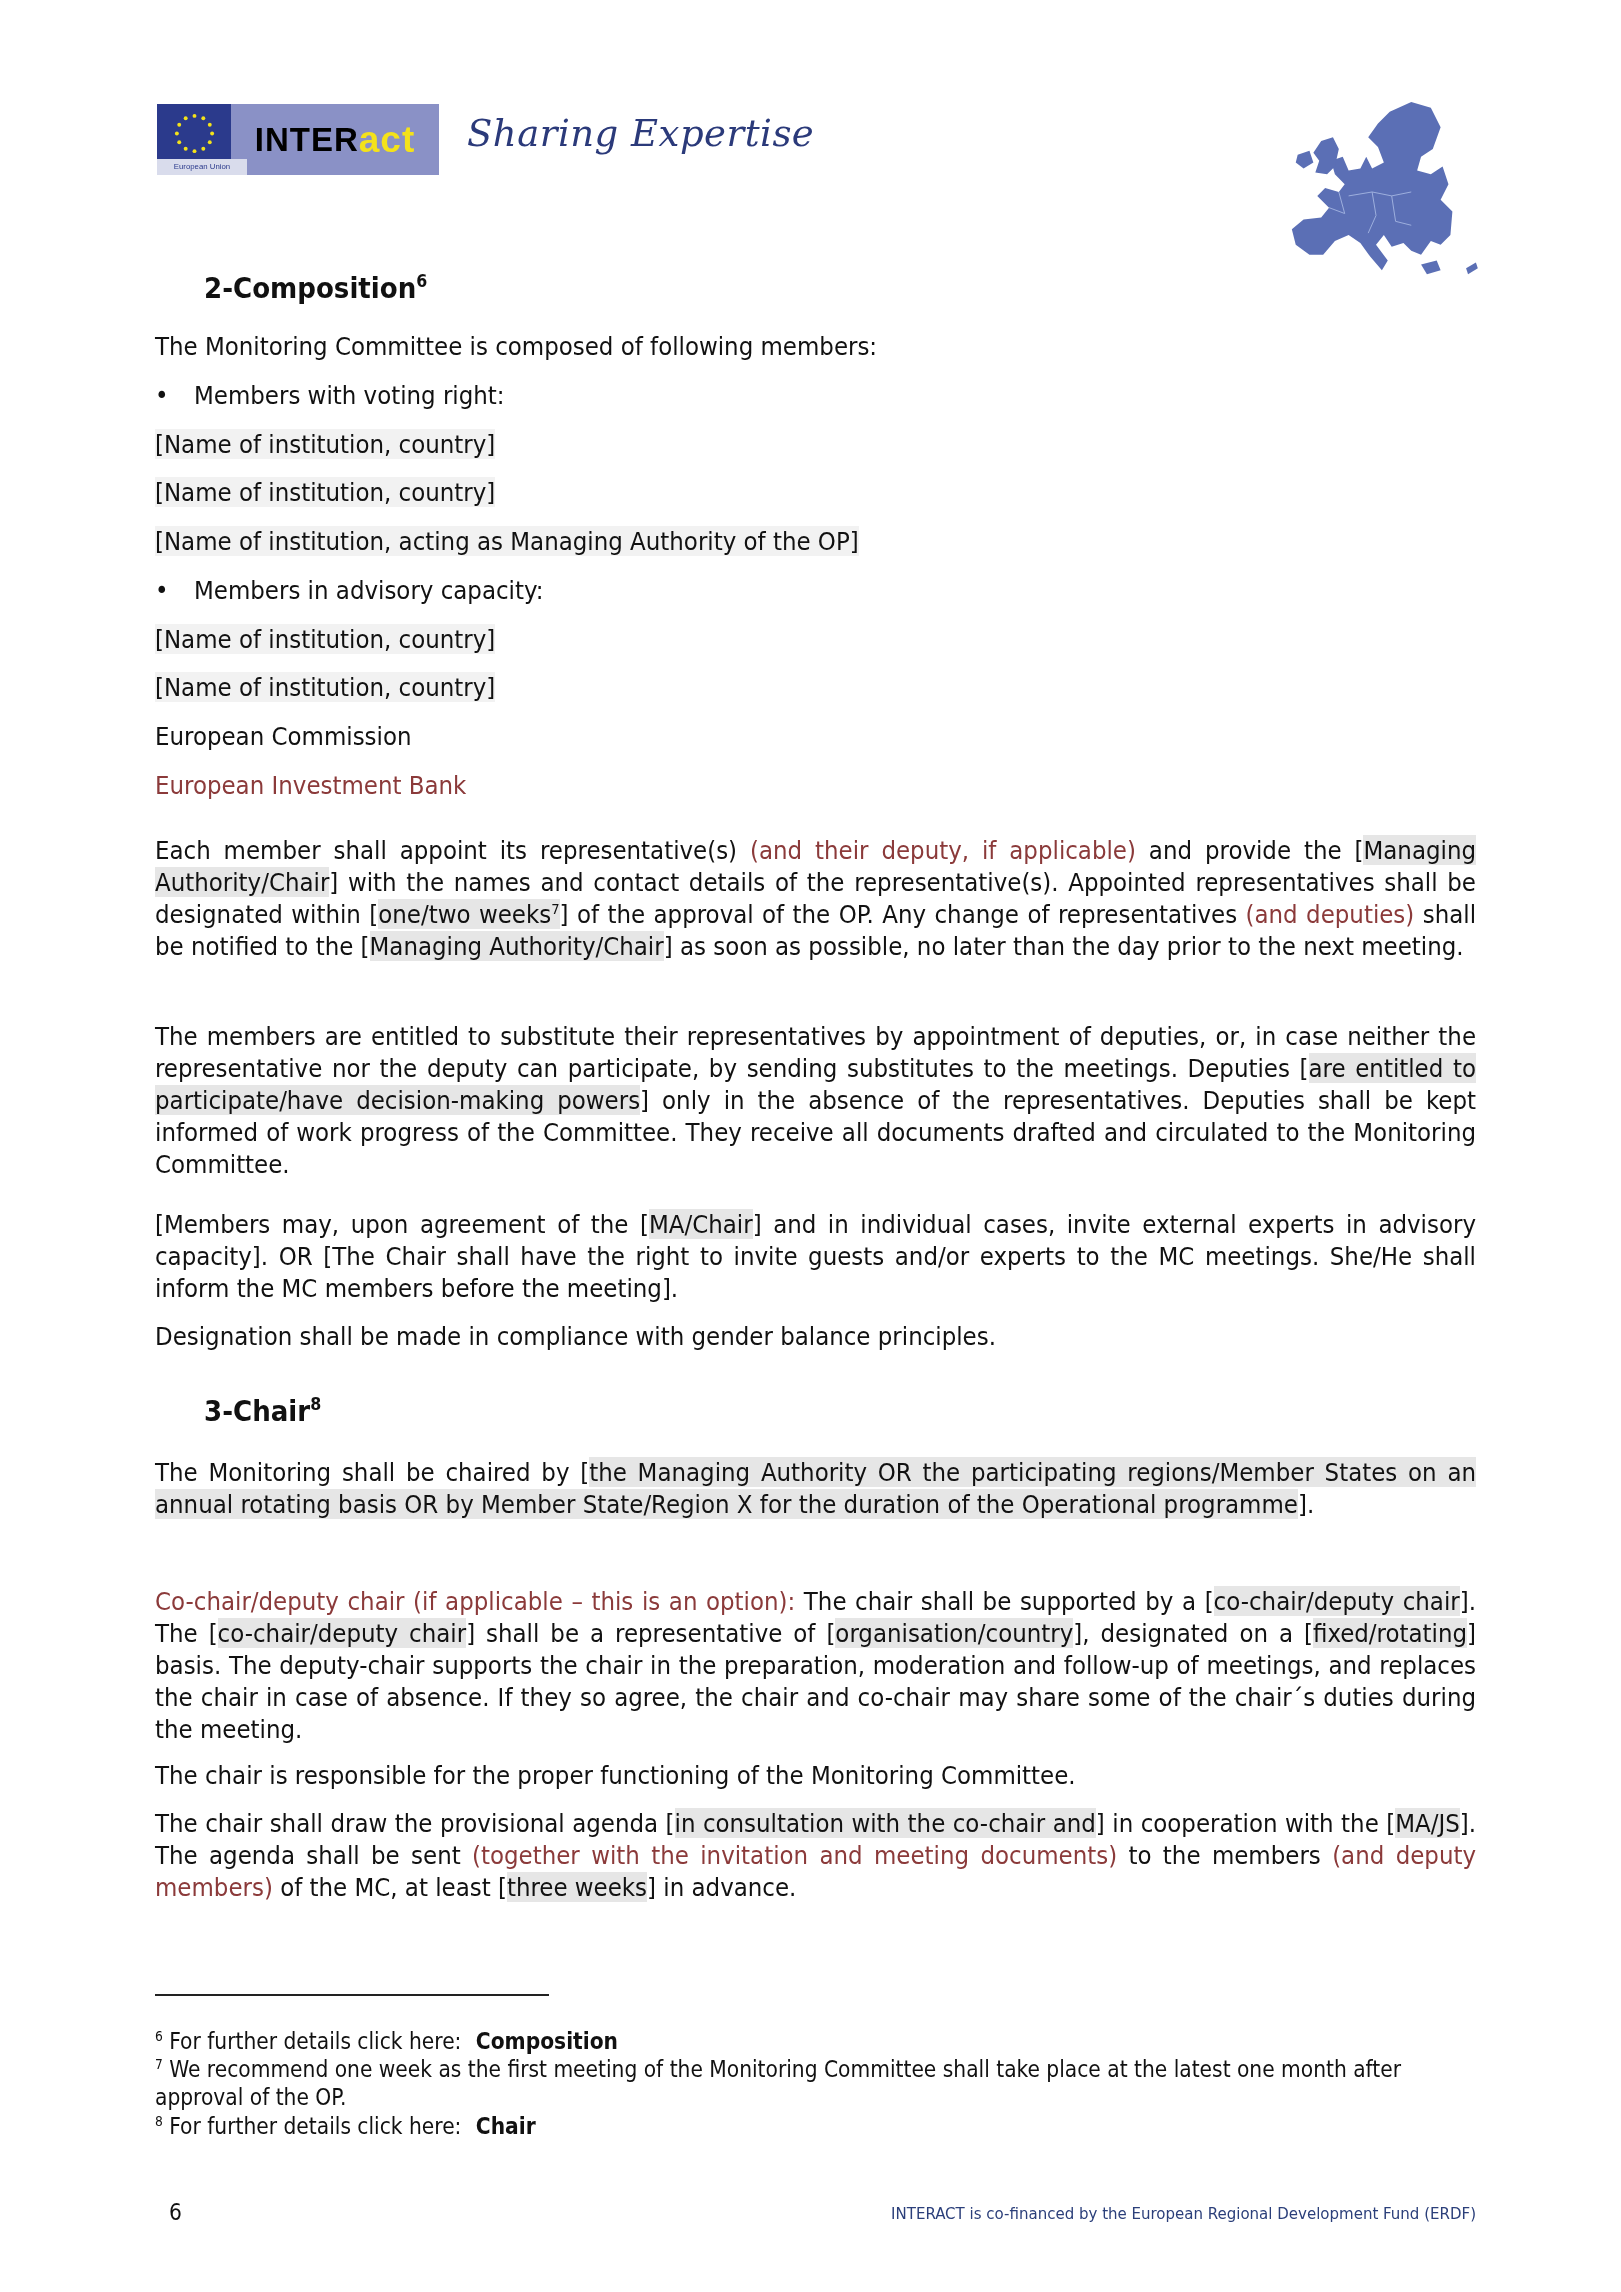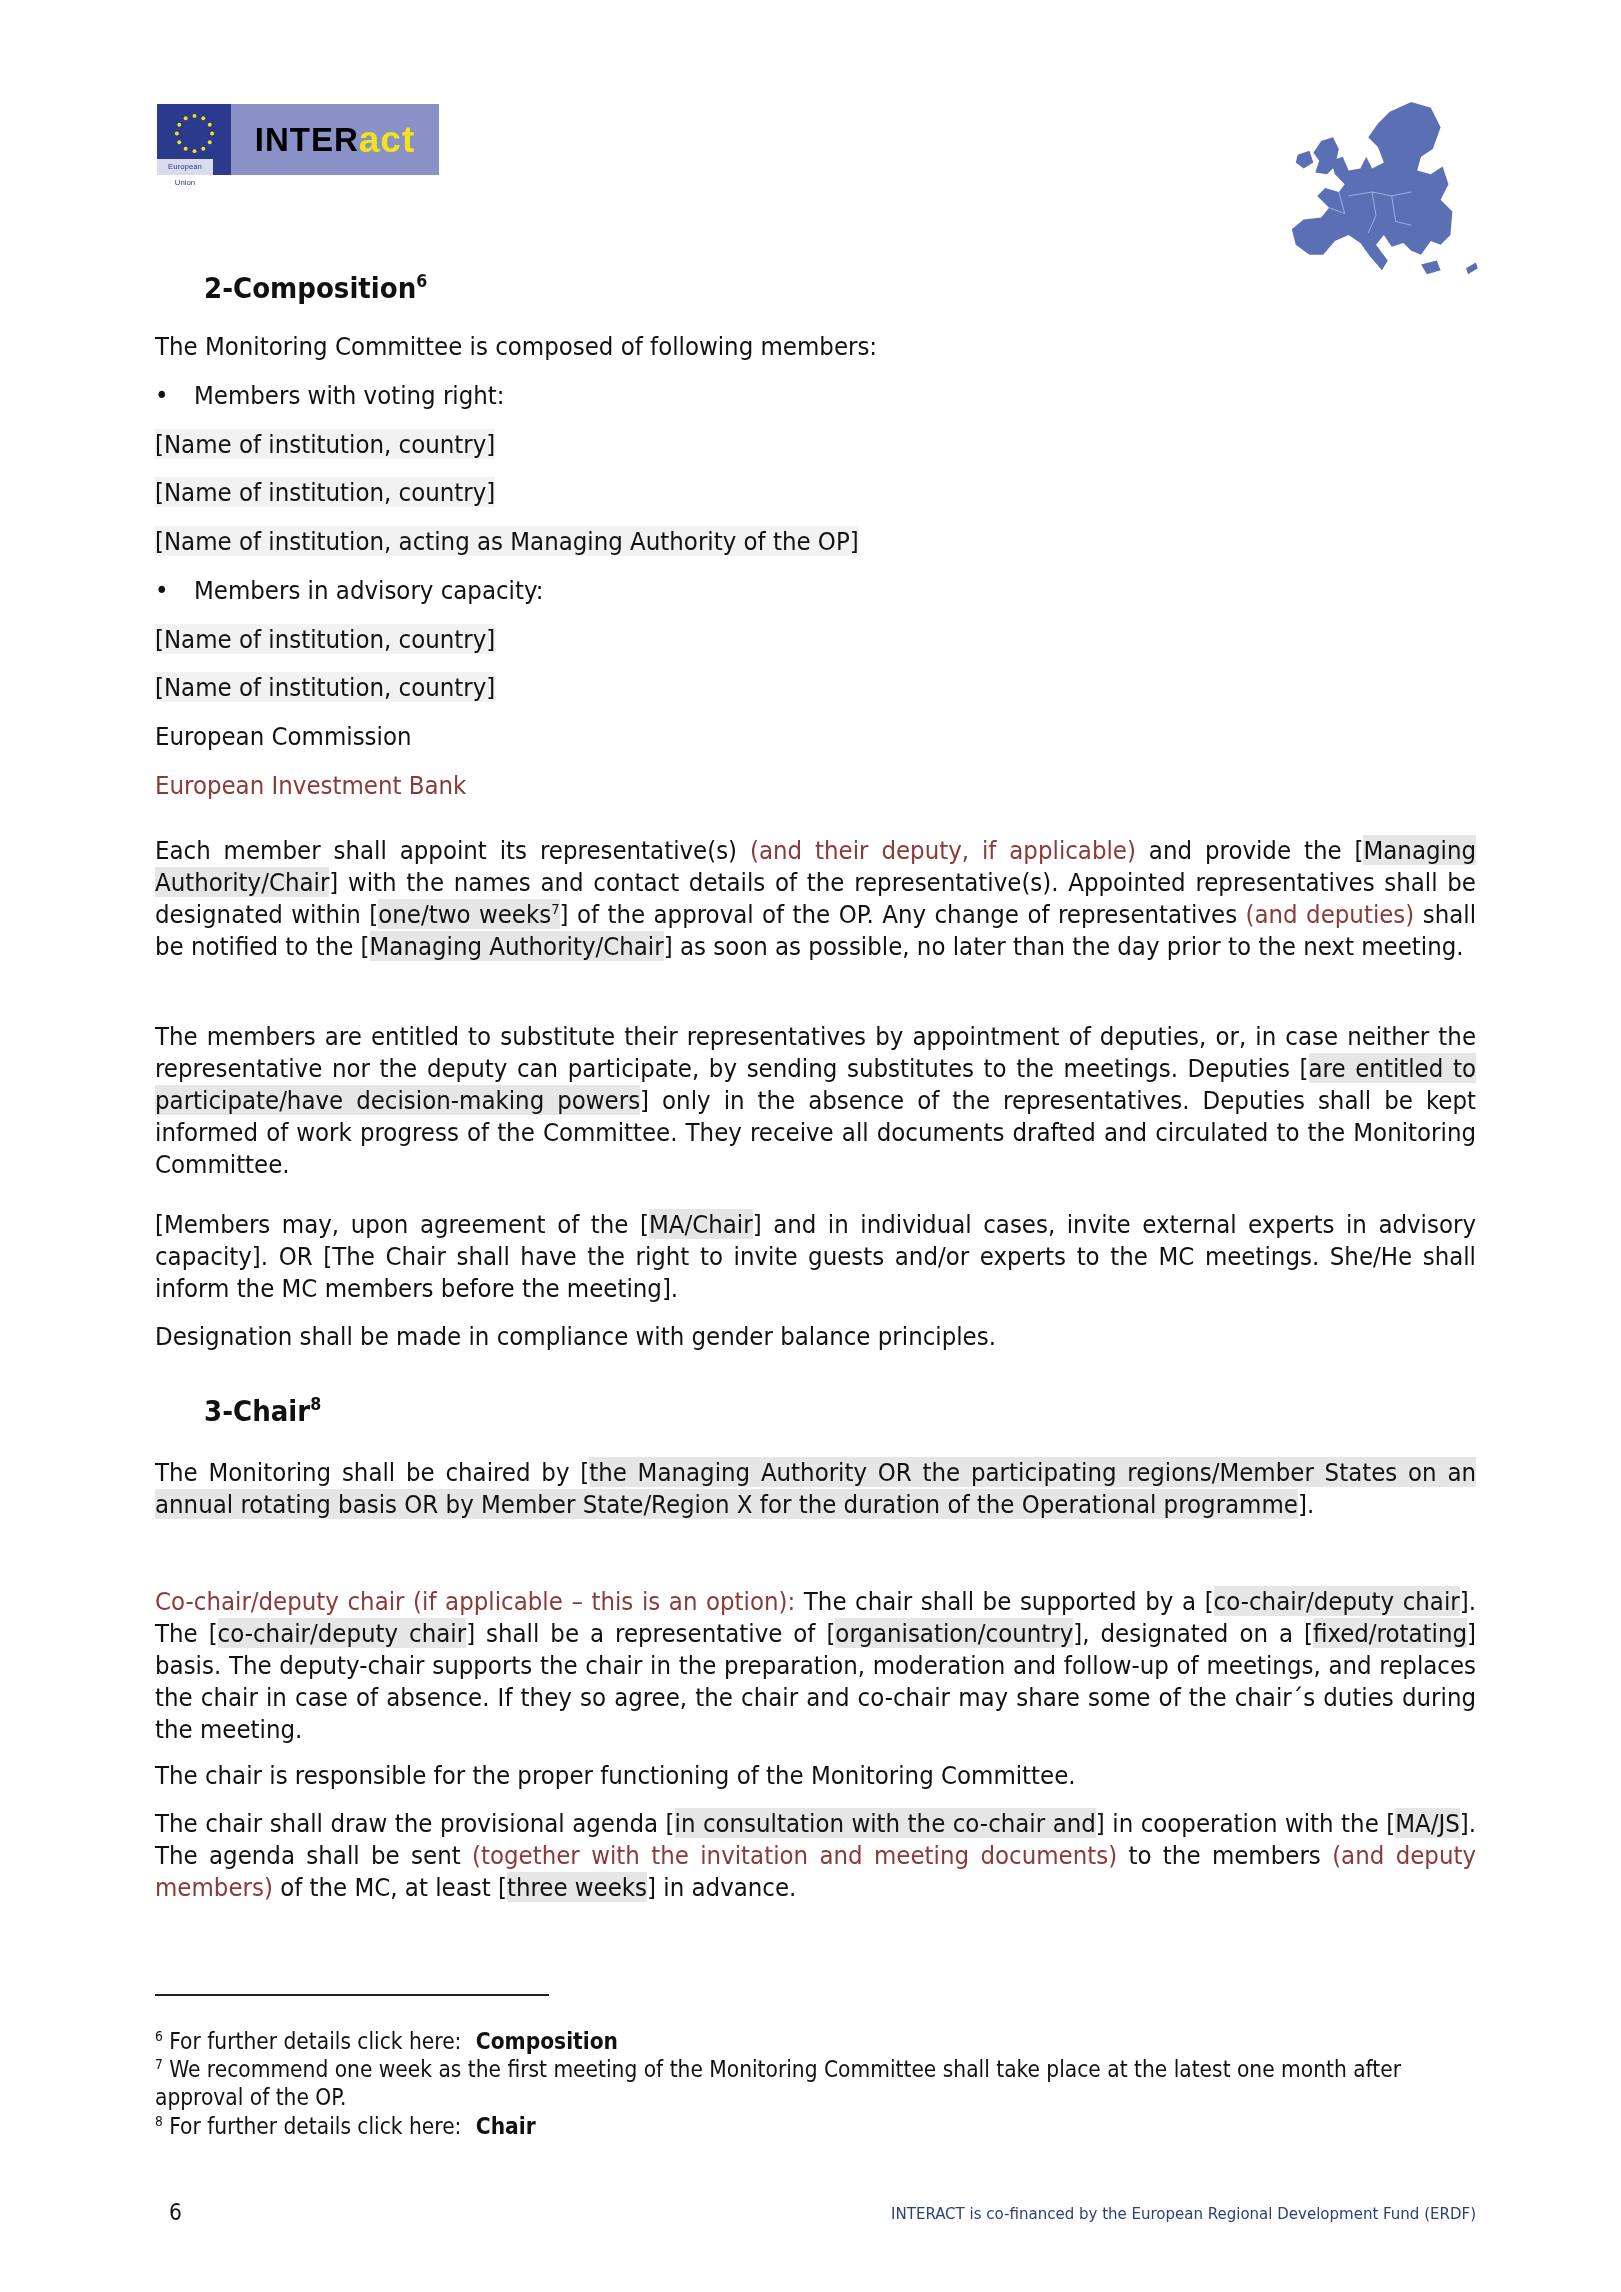--- a/index.html
+++ b/index.html
@@ -4,21 +4,21 @@
 <style>
   html, body { margin: 0; padding: 0; background: #ffffff; }
   body { width: 1621px; height: 2293px; position: relative; overflow: hidden;
          font-family: "DejaVu Sans Condensed", "DejaVu Sans", "Liberation Sans", sans-serif; color: #111; }
   .page { position: absolute; left: 0; top: 0; width: 1621px; height: 2293px; }
 
   
   .logo-box { position: absolute; left: 157px; top: 104px; width: 282px; height: 71px; display: flex; }
   .eu-flag { width: 74px; height: 71px; background: #2b3a8c; position: relative; }
   .eu-flag .stars { position: absolute; left: 13.7px; top: 5.9px; width: 47px; height: 47px; }
-  .eu-flag .eu-label { position: absolute; left: 0; bottom: 0; width: 56px; height: 15.7px; background: #d9dcec;
+  .eu-flag .eu-label { position: absolute; left: 0; bottom: 0; width: 90px; height: 15.7px; background: #d9dcec;
         font-family: "Liberation Sans", sans-serif; font-size: 7.8px; line-height: 15.7px; color: #2b3a8c; text-align: center; }
   .interact-box { flex: 1; background: #8a91c6; display: flex; align-items: center; justify-content: center;
         font-family: "Liberation Sans", sans-serif; font-weight: bold; font-size: 33px; letter-spacing: 1px; }
   .interact-box .inter { color: #000000; }
   .interact-box .act { color: #f4e21a; font-size: 37px; }
   .tagline { position: absolute; left: 467px; top: 112px; font-family: "DejaVu Serif", serif; font-style: italic;
         font-size: 37px; color: #2b3a7a; letter-spacing: 0.5px; }
   .europe-map { position: absolute; left: 1274px; top: 98px; width: 206px; height: 186px; }
 
   
@@ -63,20 +63,21 @@
             <circle cx="15" cy="8.4" r="2"></circle>
         </g>
       </svg>
       <div class="eu-label">European Union</div>
     </div>
     <div class="interact-box">
       <span class="inter">INTER</span>
         <span class="act">act</span>
     </div>
   </div>
+  <div class="tagline">Sharing Expertise</div>
 
   <svg class="europe-map" viewBox="0 0 210 190">
     <path fill="#5b6fb5" d="M118 14 L140 4 L160 10 L170 30 L162 52 L150 60 L146 74 L160 78 L172 70 L178 88 L170 104 L182 116 L180 140 L170 150 L160 146 L150 160 L140 156 L132 148 L120 152 L112 140 L104 150 L116 166 L110 176 L98 162 L88 148 L76 140 L62 146 L50 160 L36 160 L22 150 L18 134 L30 124 L48 122 L56 112 L44 100 L52 92 L66 96 L72 88 L62 78 L58 64 L70 60 L76 74 L88 72 L94 60 L100 72 L112 66 L106 50 L96 40 L106 26 Z"></path>
     <path fill="#5b6fb5" d="M48 44 L60 40 L66 52 L62 70 L54 78 L42 76 L46 64 L40 56 Z"></path>
     <path fill="#5b6fb5" d="M24 58 L36 54 L40 66 L30 72 L22 66 Z"></path>
     <path fill="#5b6fb5" d="M150 170 L166 166 L170 176 L156 180 Z"></path>
     <path fill="#5b6fb5" d="M196 174 L206 168 L208 174 L198 180 Z"></path>
     <g stroke="#9fb0de" stroke-width="1" fill="none">
       <path d="M76 100 L100 96 L120 100 L140 96"></path>
         <path d="M100 96 L104 120 L96 138"></path>

